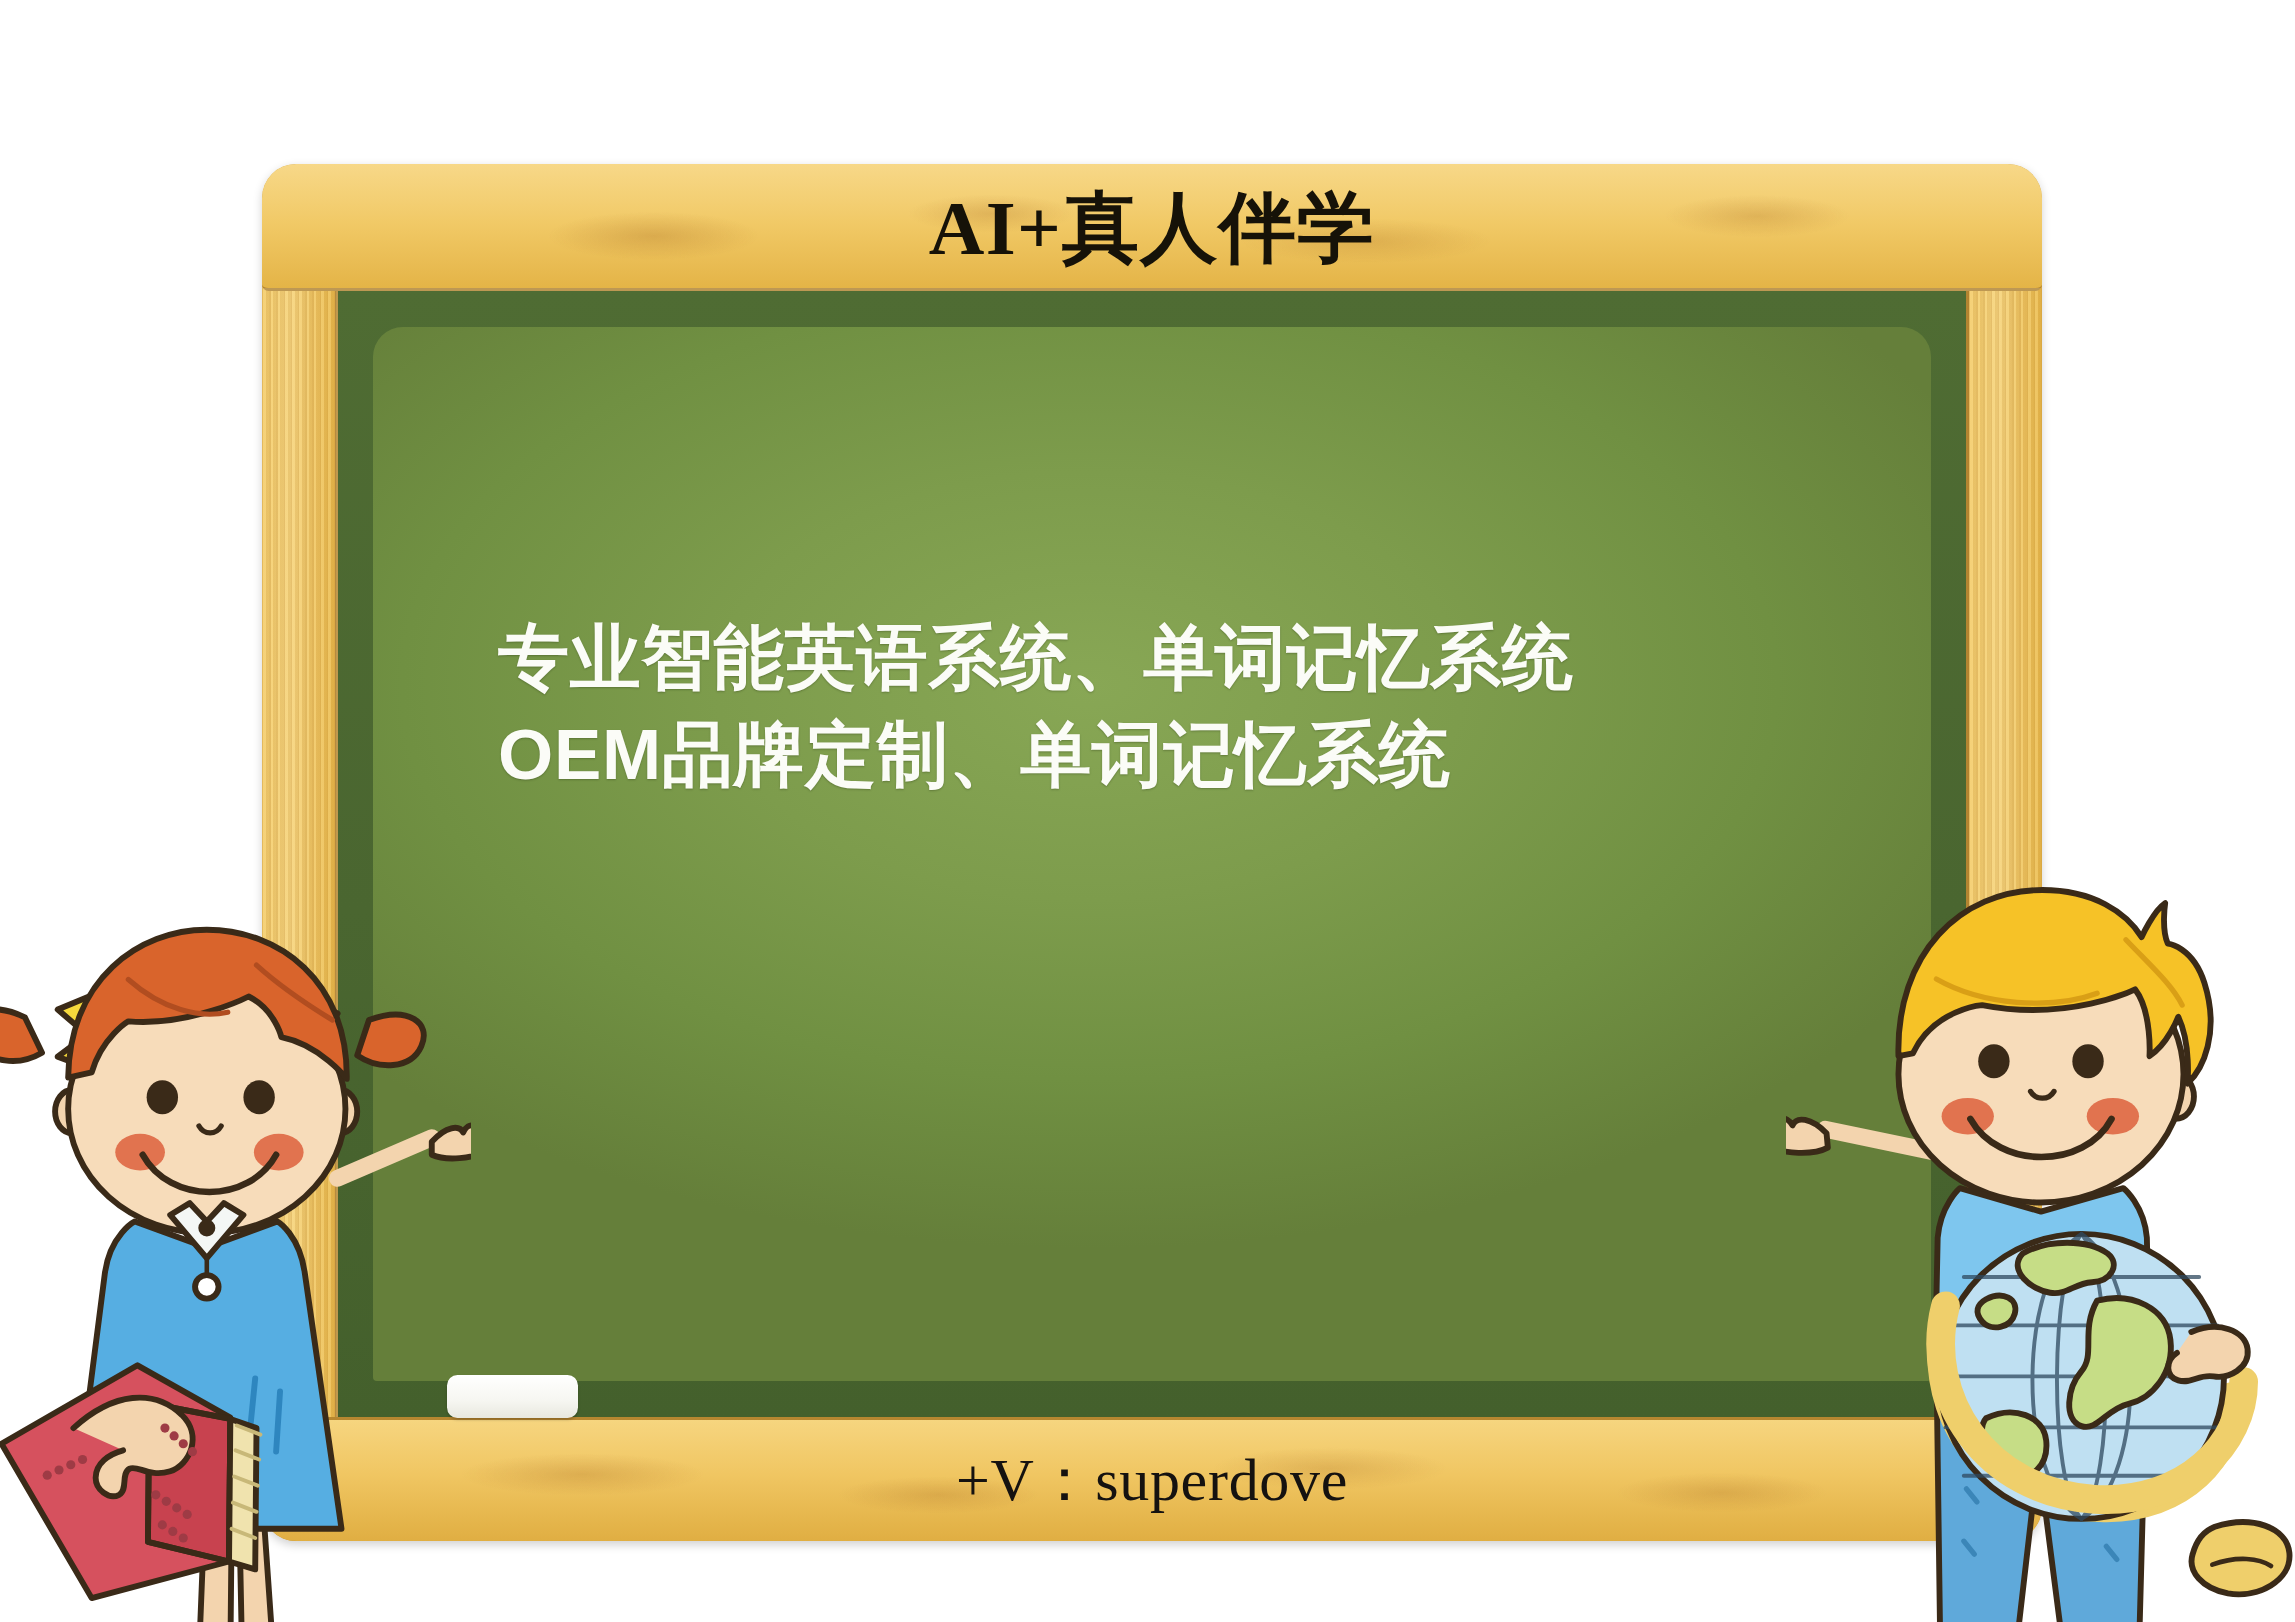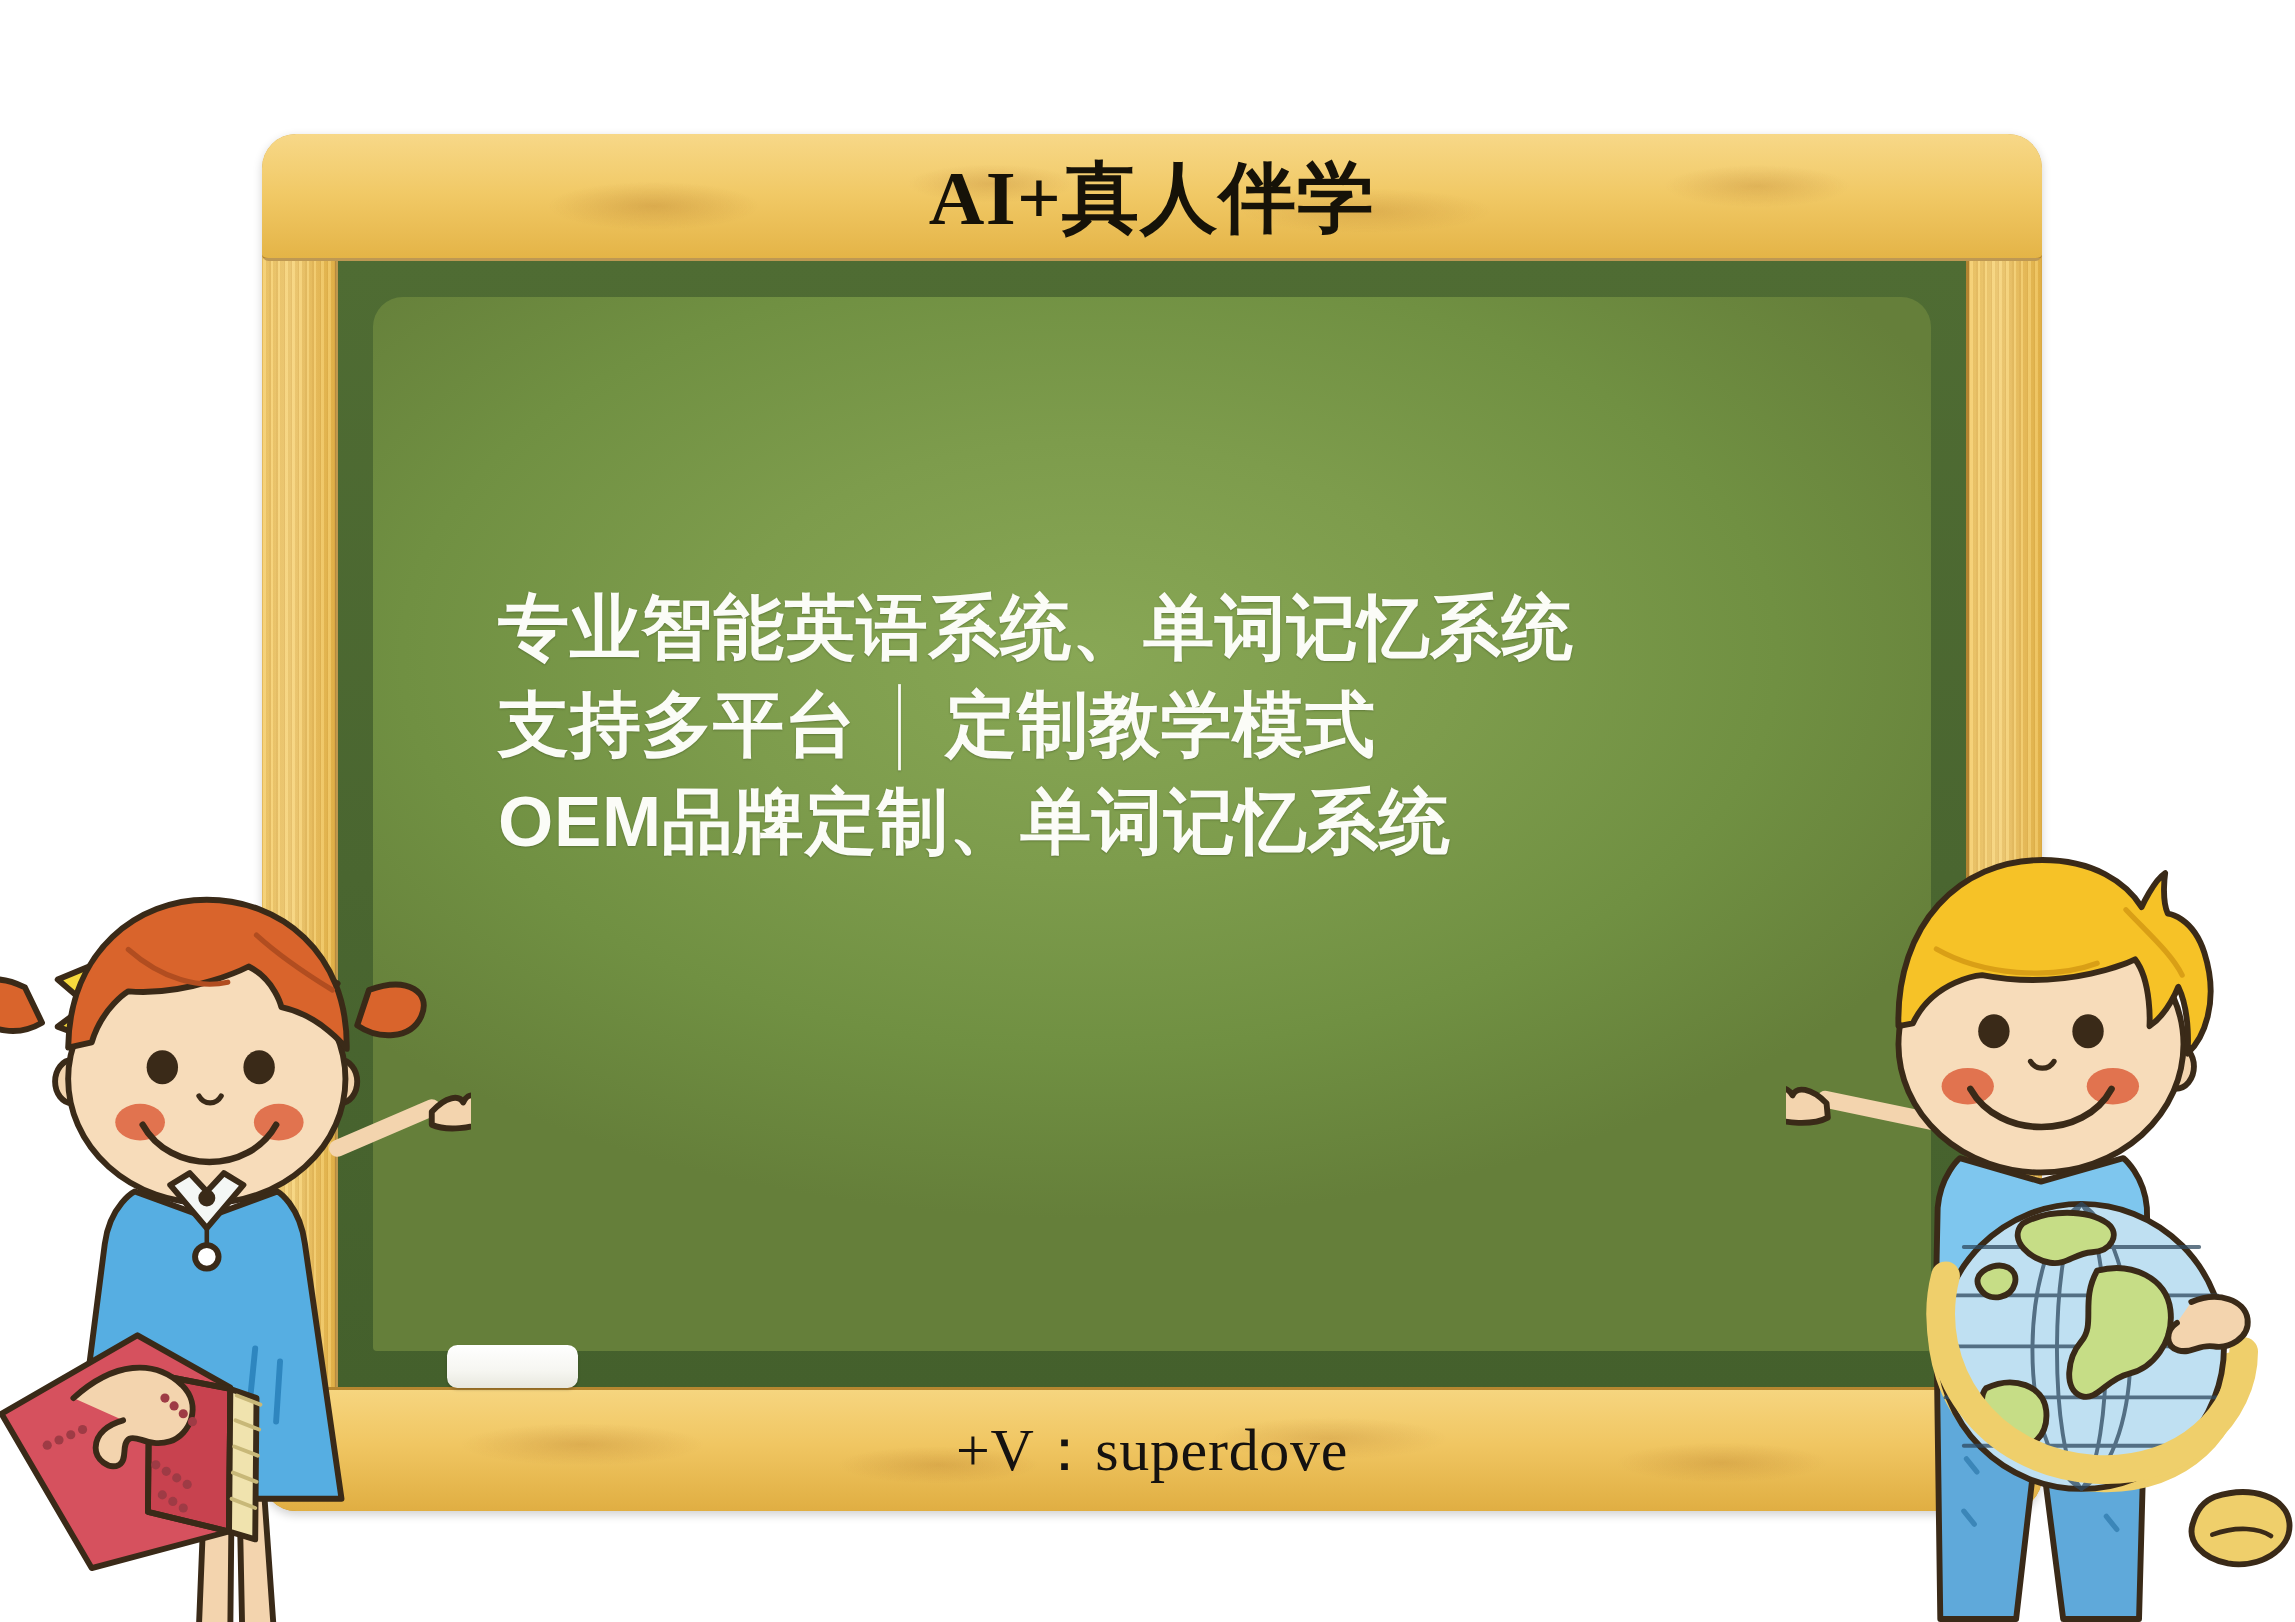--- a/index.html
+++ b/index.html
@@ -3,21 +3,21 @@
 <meta charset="utf-8">
 <style>
   html,body{margin:0;padding:0;}
   body{
     width:2295px;height:1623px;
     background:#ffffff;
     font-family:"Liberation Sans", sans-serif;
     overflow:hidden;
     position:relative;
   }
-  #stage{position:absolute;inset:0;width:2295px;height:1155px;}
+  #stage{position:absolute;inset:0;width:2295px;height:1155px;margin-top:30px;}
 
   
   #board-wrap{
     position:absolute;
     left:262px; top:134px;
     width:1780px; height:1377px;
   }
 
   
   .frame-outer{
@@ -165,23 +165,20 @@
 
     <div class="frame-left-rail"></div>
     <div class="frame-right-rail"></div>
     <div class="frame-top-rail"></div>
     <div class="frame-bottom-rail"></div>
 
     <div class="board-title">AI+真人伴学</div>
 
     <div class="chalk-block">
       <div class="chalk-line">专业智能英语系统、单词记忆系统</div>
-      <div class="chalk-line">
-        <span>支持多平台</span><span class="sep">│</span><span>定制教学模式</span>
-      </div>
       <div class="chalk-line">OEM品牌定制、单词记忆系统</div>
     </div>
 
     <div class="chalk-stick"></div>
 
     <div class="board-contact">+V：superdove</div>
   </div>
 
   <div class="kid" id="girl">
     <svg viewBox="0 0 760 1190" width="497" height="779">

